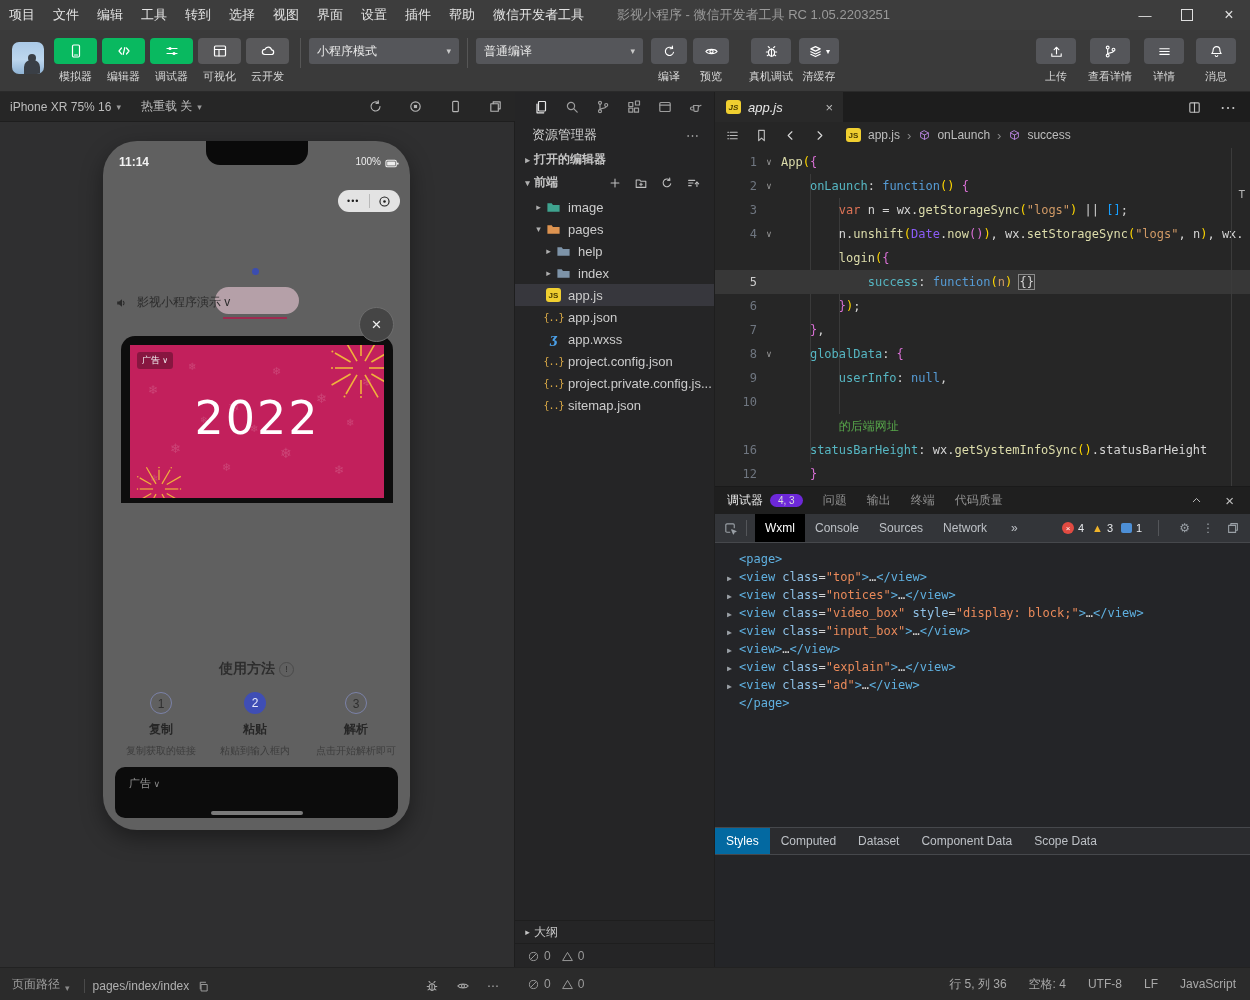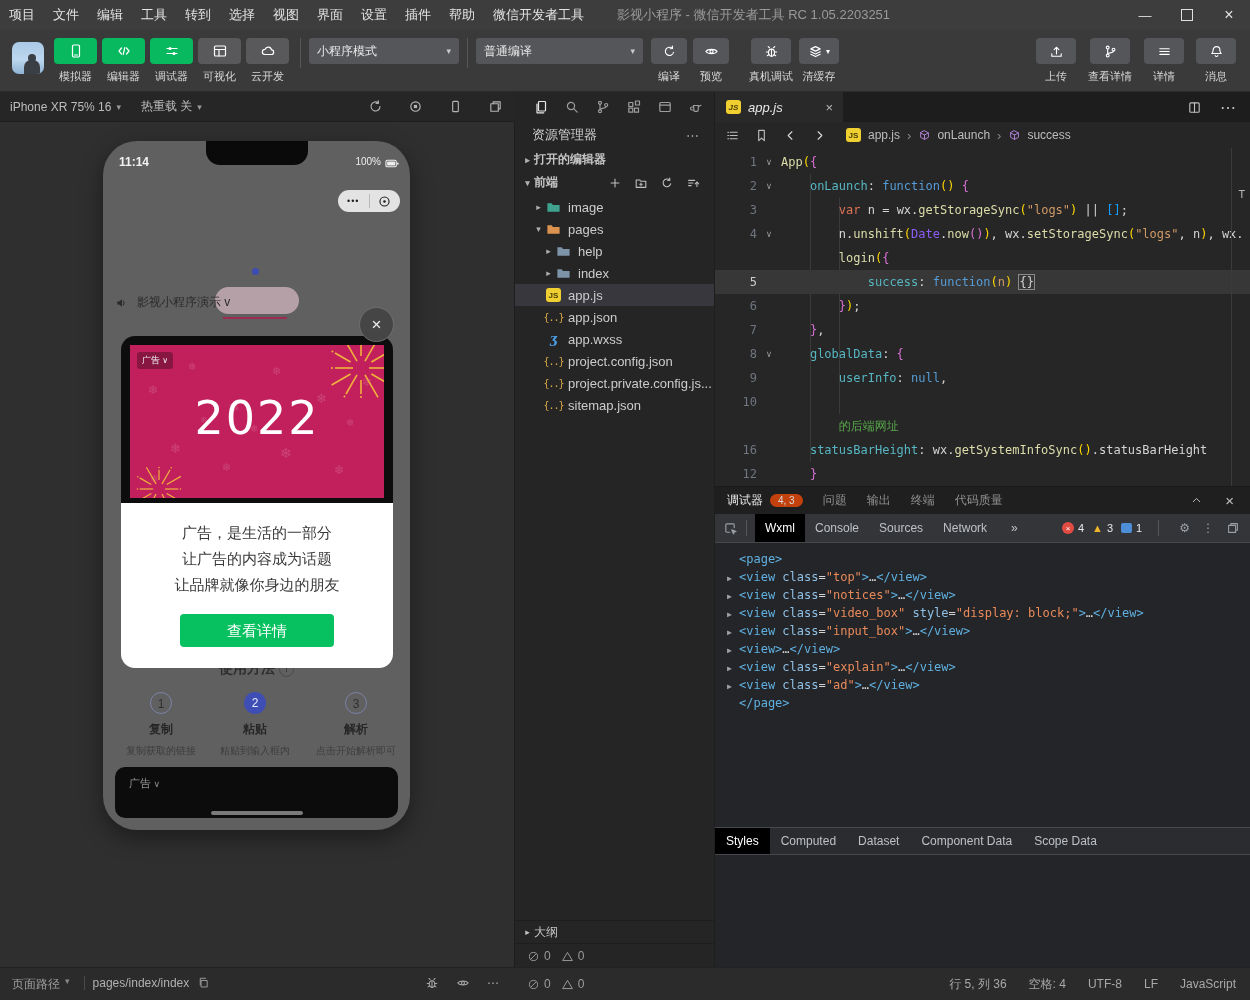--- a/index.html
+++ b/index.html
@@ -130,51 +130,51 @@
   .code .guide{position:absolute;width:1px;background:#3a3a3a}
   .code .mapline{position:absolute;right:18px;top:0;bottom:0;width:1px;background:#3b3b3b}
   .mini-t{position:absolute;right:5px;top:40px;color:#b5b5b5;font-size:11px;font-family:"DejaVu Sans Mono",monospace}
   
   .dbg{flex:1;display:flex;flex-direction:column;min-height:0;border-top:1px solid #1a1a1a}
   .dbg-tabs{height:27px;background:#1f1f1f;display:flex;align-items:center;font-size:12px;color:#8f8f8f;padding-left:12px;flex:none}
   .dbg-tab{display:flex;align-items:center;margin-right:20px;height:100%}
   .dbg-tab .tlabel{padding:6px 0 5px;border-bottom:1px solid transparent}
   .dbg-tab.active{color:#e8e8e8}
   .dbg-tab.active .tlabel{border-bottom-color:#d7d7d7}
-  .badge{background:#c2410c;border-radius:9px;padding:1px 8px;font-size:10px;color:#dadada;margin-left:7px}
+  .badge{background:#6d28d9;border-radius:9px;padding:1px 8px;font-size:10px;color:#dadada;margin-left:7px}
   .dbg-win{margin-left:auto;display:flex;align-items:center;color:#c0c0c0;padding-right:16px}
   .dbg-win>*{margin-left:22px}
   .devbar{height:28px;background:#333539;border-bottom:1px solid #46484c;display:flex;align-items:center;font-size:12px;color:#bdc1c6;flex:none;padding-left:8px}
   .devbar .dsep{width:1px;height:16px;background:#54565a;margin:0 8px}
   .dtab{padding:6px 10px;height:100%;box-sizing:border-box;display:flex;align-items:center}
   .dtab.active{background:#000;color:#fff}
   .dev-more{margin-left:14px;color:#bdc1c6;font-size:12px}
   .dev-right{margin-left:auto;display:flex;align-items:center;padding-right:10px}
   .cnt{color:#e8eaed;font-size:11px;margin:0 8px 0 4px}
   .err-dot{width:12px;height:12px;border-radius:50%;background:#e14b42;color:#fff;font-size:8px;display:flex;align-items:center;justify-content:center}
   .warn-tri{color:#f0b42a;font-size:11px;line-height:1}
   .msg-sq{width:11px;height:10px;border-radius:2px;background:#4d8fd6}
   .dev-right .tool-ic{margin-left:12px;color:#9aa0a6;display:flex}
   .wxml{flex:1;background:#242528;padding:8px 0 0 12px;font-family:"DejaVu Sans Mono",monospace;font-size:12px;line-height:17px;min-height:0;overflow:hidden}
   .wrow{display:flex;white-space:pre}
   .warr{width:12px;color:#9aa0a6;font-size:8px;flex:none;padding-top:1px}
   .warr.blank{visibility:hidden}
   .wt-tag{color:#5fb0e0}.wt-attr{color:#8fc1e6}.wt-val{color:#ea8a5a}.wt-txt{color:#d4d4d4}.wt-pun{color:#d4d4d4}
   .styles-tabs{height:26px;background:#2b2c2f;border-top:1px solid #46484c;border-bottom:1px solid #46484c;display:flex;align-items:center;font-size:12px;color:#bdc1c6;flex:none}
   .stab{padding:6px 11px;height:100%;box-sizing:border-box;display:flex;align-items:center}
-  .stab.active{background:#000000;color:#fff}
+  .stab.active{background:#0369a1;color:#fff}
   .filter-row{height:26px;background:#2b2c2f;display:flex;align-items:stretch;flex:none;border-bottom:1px solid #38393c}
   .filter-input{flex:1;background:#202124;border:none;outline:none;color:#bdc1c6;font-size:12px;padding-left:12px;font-family:"Liberation Sans",sans-serif}
   .filter-input::placeholder{color:#80858b}
   .cls-badge{color:#e8eaed;font-size:11px;font-weight:bold;display:flex;align-items:center;padding:0 12px}
   .plus-btn{color:#7f8388;display:flex;align-items:center;padding-right:12px;font-size:13px}
   .styles-body{height:113px;background:#242528;flex:none}
   
   .statusbar{position:absolute;left:0;right:0;bottom:0;height:32px;background:#2b2b2b;border-top:1px solid #222;display:flex;align-items:center;font-size:12px;color:#9d9d9d;z-index:30}
-  .sb-left{width:515px;display:flex;align-items:flex-start;padding-left:12px;box-sizing:border-box}
+  .sb-left{width:515px;display:flex;align-items:flex-end;padding-left:12px;box-sizing:border-box}
   .sb-left .caret{font-size:9px;margin:0 6px 0 5px;color:#8a8a8a}
   .sb-sep{width:1px;height:14px;background:#4a4a4a;margin:0 8px}
   .sb-path{color:#b0b0b0}
   .sb-copy{margin-left:8px;color:#9d9d9d;display:flex}
   .sb-left-icons{margin-left:auto;display:flex;align-items:center;padding-right:16px;color:#a8a8a8}
   .sb-left-icons>*{margin-left:17px}
   .sb-mid{width:200px;display:flex;align-items:center;padding-left:12px;box-sizing:border-box}
   .sb-mid .pi{display:flex;align-items:center;margin-right:10px}
   .sb-mid .pi svg{margin-right:4px}
   .sb-right{flex:1;display:flex;align-items:center;justify-content:flex-end;padding-right:14px;color:#a8a8a8}
@@ -506,28 +506,20 @@
               <circle cx="12.5" cy="-1.0" r="1" fill="currentColor"></circle>
               <line x1="31.0" y1="19.0" x2="31.0" y2="5.0" stroke="currentColor" stroke-width="1.6"></line>
               <circle cx="31.0" cy="2.0" r="1" fill="currentColor"></circle>
               <line x1="35.0" y1="24.1" x2="46.0" y2="5.0" stroke="currentColor" stroke-width="1.6"></line>
               <circle cx="47.5" cy="2.4" r="1" fill="currentColor"></circle>
               <line x1="41.4" y1="25.0" x2="60.4" y2="14.0" stroke="currentColor" stroke-width="1.6"></line>
               <circle cx="63.0" cy="12.5" r="1" fill="currentColor"></circle>
             </svg>
         </div>
       </div>
-      <div class="ad-white">
-        <div class="ad-lines" id="adLines">
-            <p class="ad-line">广告，是生活的一部分</p>
-            <p class="ad-line">让广告的内容成为话题</p>
-            <p class="ad-line">让品牌就像你身边的朋友</p>
-          </div>
-        <div class="ad-btn">查看详情</div>
-      </div>
     </div>
 
     <div class="banner">
       <div class="banner-tag">广告</div>
     </div>
     <div class="home-ind"></div>
   <div class="step" style="left: 10px; top: 551px;">
         <div class="step-circle off">1</div>
         <div class="step-label">复制</div>
         <div class="step-desc">复制获取的链接</div>

